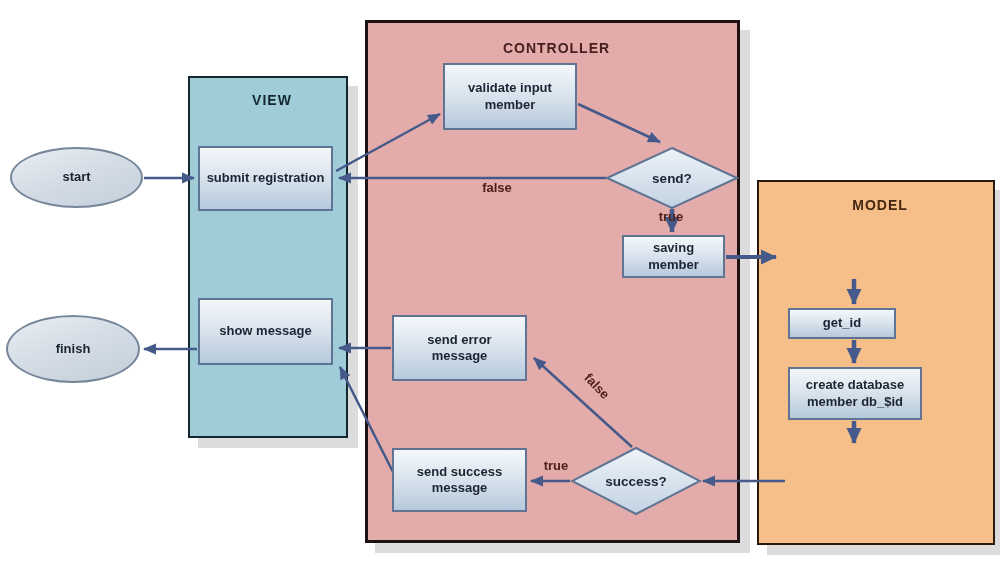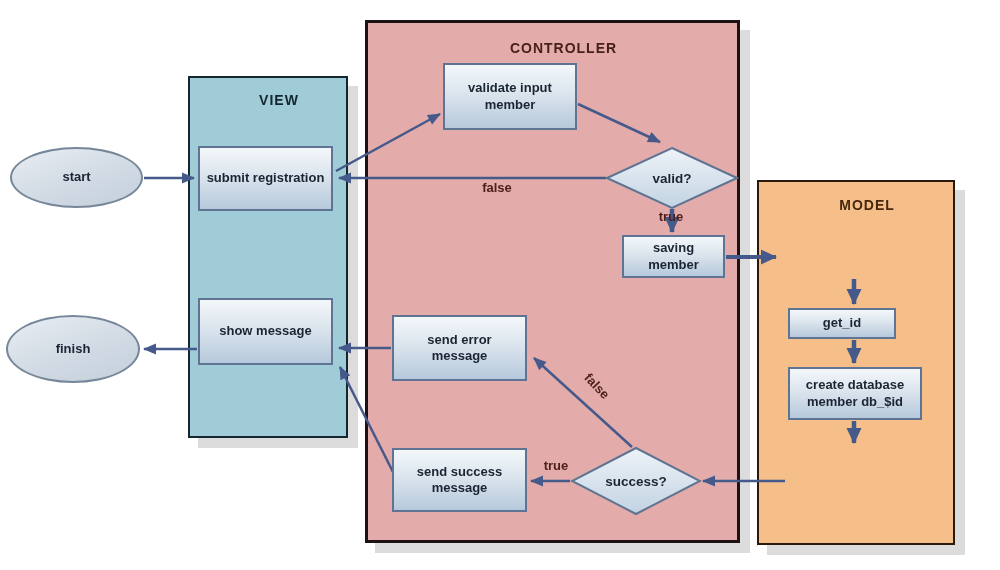--- a/index.html
+++ b/index.html
@@ -1,25 +1,25 @@
 <!DOCTYPE html>
 <html style="--view-fill: #a0ccd8; --controller-fill: #e3acaa; --model-fill: #f6bf8a; --view-title: #142630; --controller-title: #47201e; --model-title: #46280f; --node-border: #5e7492; --node-text: #1b2433; --arrow-color: #45598a; --edge-label-color: #4e201c; --shadow-color: #dcdcdc;"><head>
 <meta charset="utf-8">
 <style>
   html,body { margin:0; padding:0; background:#ffffff; font-family:"Liberation Sans", sans-serif; }
   .canvas { position:relative; width:1000px; height:570px; background:#ffffff; overflow:hidden; }
 
   
   .section { position:absolute; box-sizing:border-box; z-index:1; box-shadow:10px 10px 0 var(--shadow-color,#dcdcdc); }
-  .section-title { position:absolute; left:11px; width:100%; text-align:center; font-weight:bold; font-size:14px; letter-spacing:1px; }
+  .section-title { position:absolute; left:4px; width:100%; text-align:center; font-weight:bold; font-size:14px; letter-spacing:1px; }
   .section-view { left:188px; top:76px; width:160px; height:362px; background:var(--view-fill,#a0ccd8); border:2px solid #14262e; }
   .section-view .section-title { top:14px; color:var(--view-title,#142630); }
   .section-controller { left:365px; top:20px; width:375px; height:523px; background:var(--controller-fill,#e3acaa); border:3px solid #1c1113; }
   .section-controller .section-title { top:17px; color:var(--controller-title,#47201e); }
-  .section-model { left:757px; top:180px; width:198px; height:365px; background:var(--model-fill,#f6bf8a); border:2px solid #2a1a0e; }
+  .section-model { left:757px; top:180px; width:238px; height:365px; background:var(--model-fill,#f6bf8a); border:2px solid #2a1a0e; }
   .section-model .section-title { top:15px; color:var(--model-title,#46280f); }
 
   
   #edges-layer { position:absolute; left:0; top:0; width:1000px; height:570px; z-index:2; }
   .edge { stroke:var(--arrow-color,#45598a); fill:none; }
   .ah-fill { fill:var(--arrow-color,#45598a); }
 
   
   .node { position:absolute; box-sizing:border-box; z-index:3;
           border:2px solid var(--node-border,#5e7492);
@@ -93,21 +93,21 @@
 
   <div class="node" style="left:443px; top:63px; width:134px; height:67px;">validate input member</div>
   <div class="node" style="left:622px; top:235px; width:103px; height:43px;">saving member</div>
   <div class="node" style="left:392px; top:315px; width:135px; height:66px;">send error message</div>
   <div class="node" style="left:392px; top:448px; width:135px; height:64px;">send success message</div>
 
   <div class="diamond-wrap" style="left:605px; top:146px; width:134px; height:64px;">
     <svg width="134" height="64" viewBox="0 0 134 64">
       <polygon points="67,2 132,32 67,62 2,32" fill="url(#diagrad)" stroke="#5e7492" stroke-width="2"></polygon>
     </svg>
-    <div class="diamond-label">valid?</div>
+    <div class="diamond-label">send?</div>
   </div>
   <div class="diamond-wrap" style="left:570px; top:446px; width:132px; height:70px;">
     <svg width="132" height="70" viewBox="0 0 132 70">
       <polygon points="66,2 130,35 66,68 2,35" fill="url(#diagrad)" stroke="#5e7492" stroke-width="2"></polygon>
     </svg>
     <div class="diamond-label">success?</div>
   </div>
 
   <div class="node" style="left:788px; top:308px; width:108px; height:31px;">get_id</div>
   <div class="node" style="left:788px; top:367px; width:134px; height:53px;">create database member db_$id</div>

